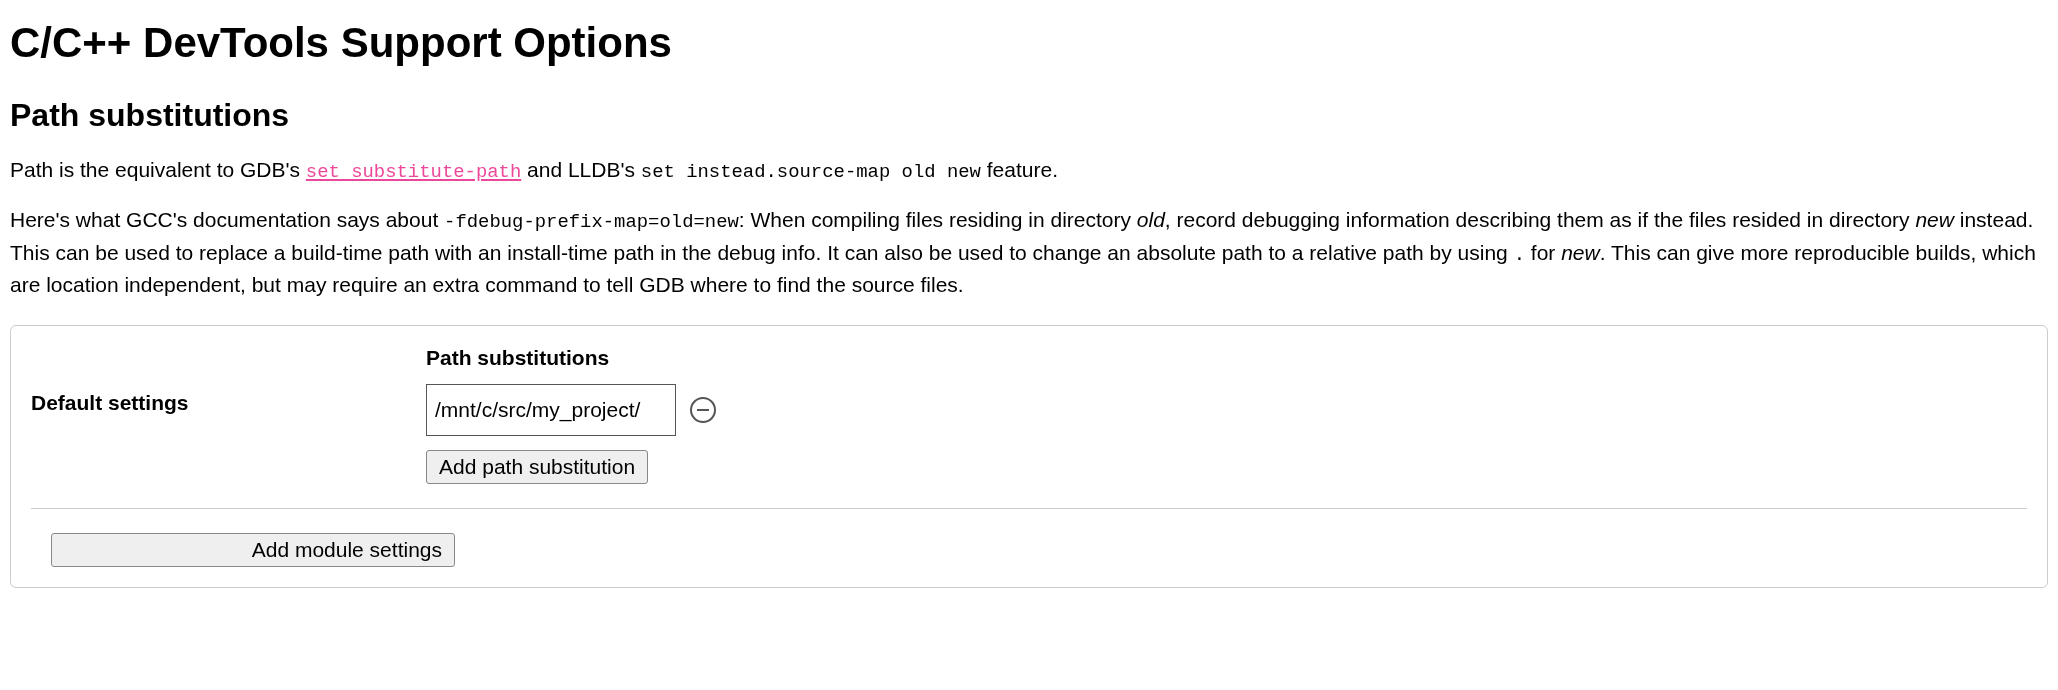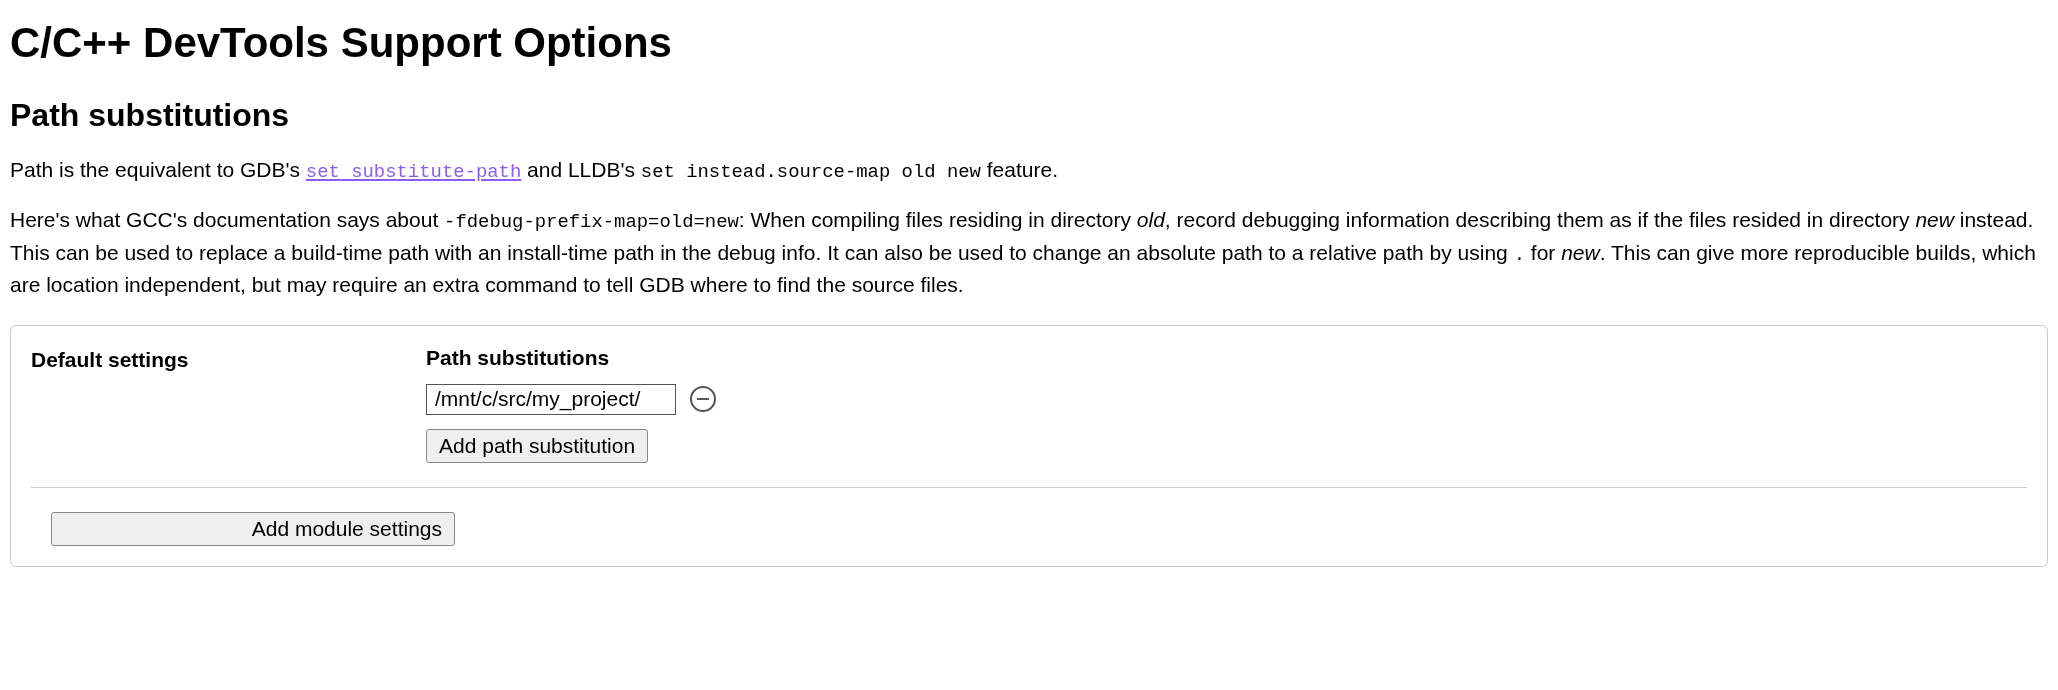--- a/index.html
+++ b/index.html
@@ -23,62 +23,63 @@
     }
     p {
       margin: 18px 0;
       line-height: 1.5;
     }
     code {
       font-family: Consolas, "Courier New", monospace;
       font-size: 0.9em;
     }
     a {
-      color: #8b5cf6;
+      color: #ec4899;
       text-decoration: underline;
     }
     em, .italic {
     }
     .panel {
       border: 1px solid #ccc;
       border-radius: 6px;
       padding: 20px;
       margin-top: 24px;
     }
     .row1 {
       display: flex;
       align-items: flex-start;
       gap: 0;
     }
     .left-col {
       width: 395px;
       font-weight: 600;
       font-size: 21px;
       padding-top: 2px;
+      margin-top: 43px;
     }
     .right-col {
       flex: 1;
     }
     .subheading {
       font-weight: 600;
       font-size: 21px;
       margin-bottom: 14px;
     }
     .sub-row {
       display: flex;
       align-items: center;
       gap: 14px;
       margin-bottom: 14px;
     }
     input[type="text"] {
       font-family: "Segoe UI", Arial, sans-serif;
       font-size: 21px;
       padding: 3px 8px;
       border: 1px solid #555;
-      height: 31px;
+      height: 52px;
       width: 250px;
     }
     button {
       font-family: "Segoe UI", Arial, sans-serif;
       font-size: 21px;
       padding: 4px 12px;
       background: #efefef;
       border: 1px solid #888;
       border-radius: 3px;
       cursor: pointer;

